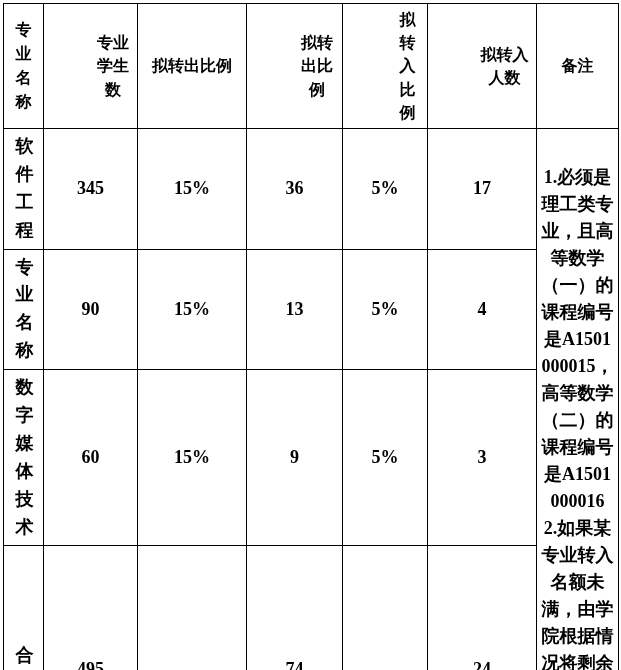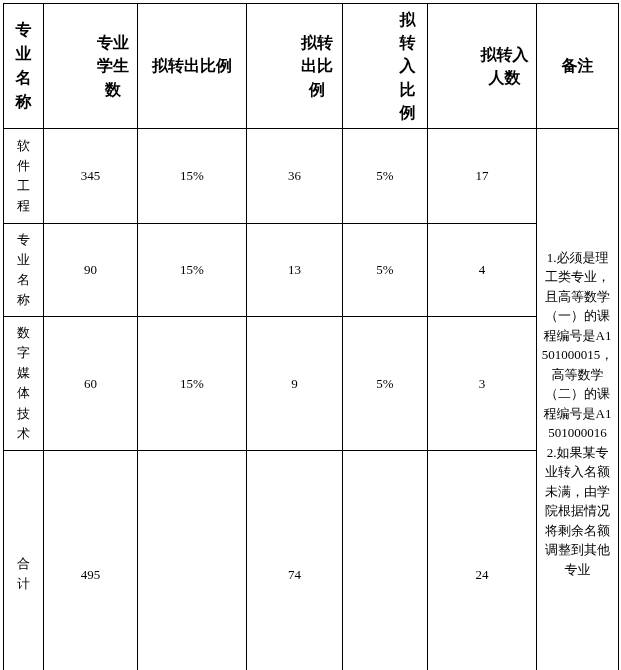--- a/index.html
+++ b/index.html
@@ -28,22 +28,22 @@
     vertical-align: middle;
     padding: 4px;
     overflow: hidden;
   }
   table.quota th {
     font-size: 16px;
     font-weight: bold;
     line-height: 1.45;
   }
   table.quota td {
-    font-size: 13px;
-    font-weight: normal;
+    font-size: 18px;
+    font-weight: bold;
     line-height: 1.5;
   }
   
   .hwrap {
     display: inline-block;
     max-width: 66px;
     word-break: break-all;
     line-height: 1.45;
     margin-left: 45px;
   }

